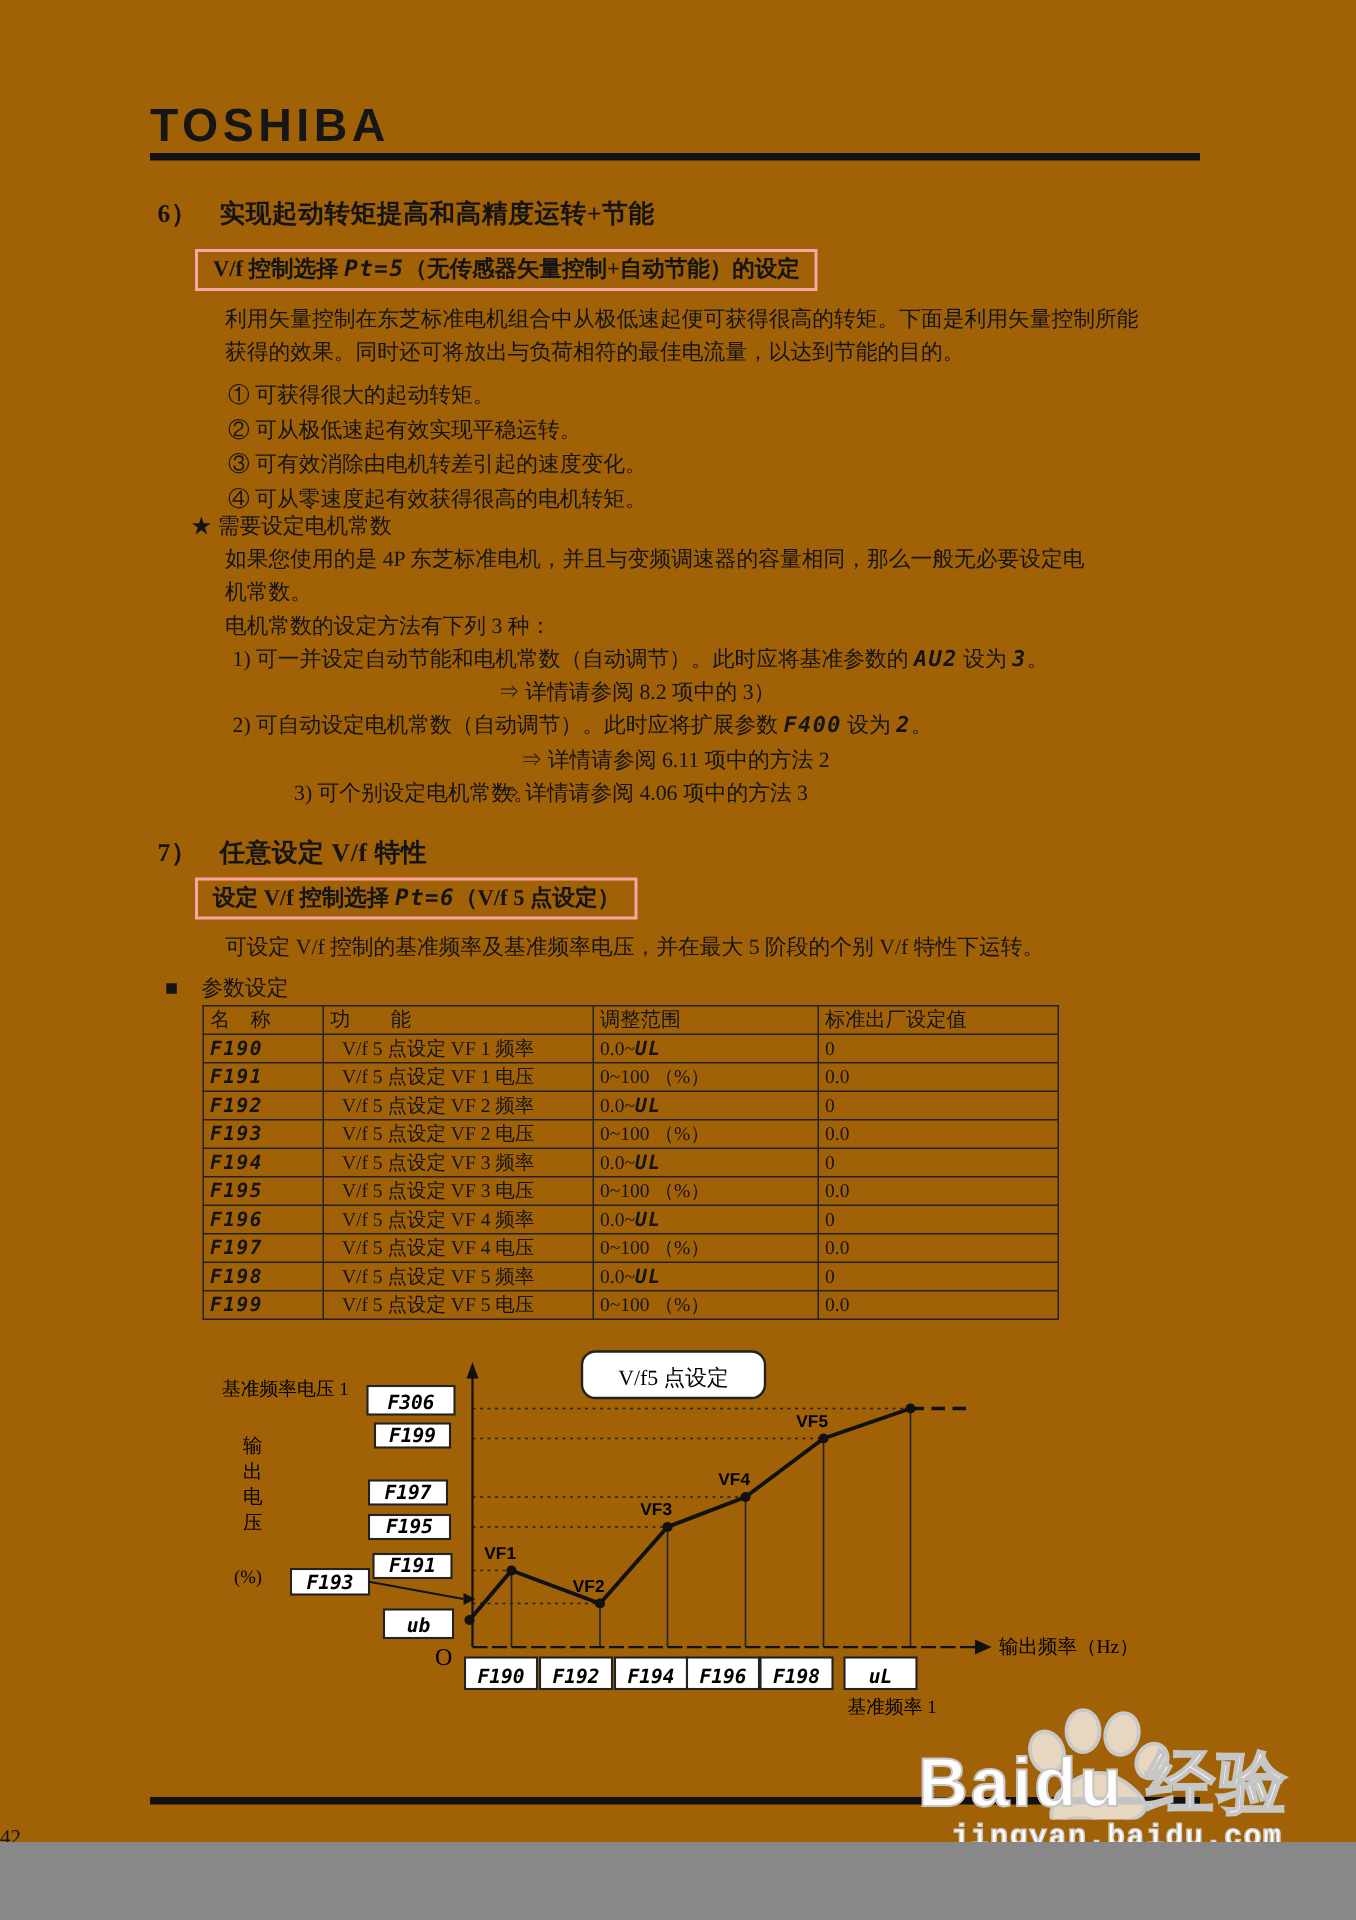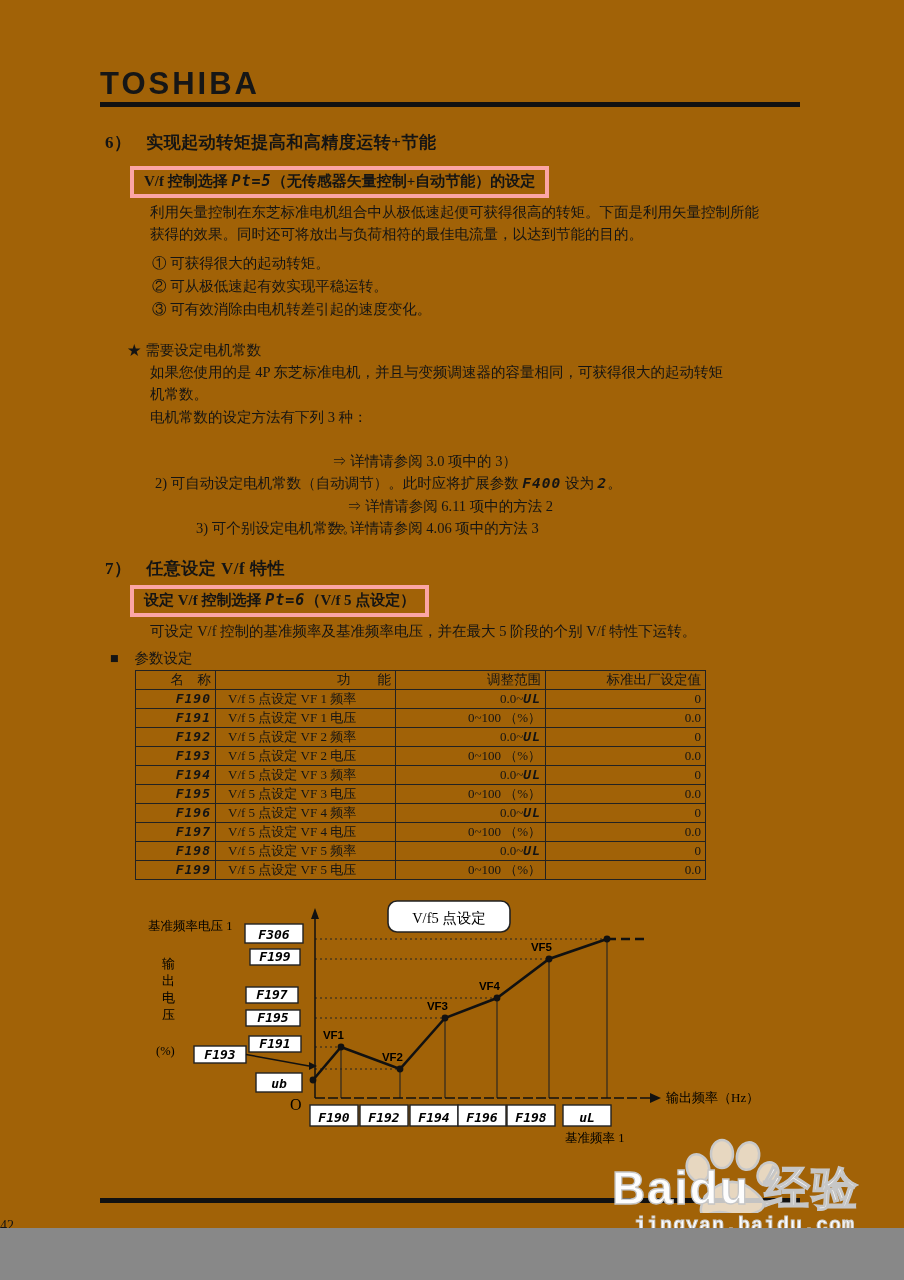--- a/index.html
+++ b/index.html
@@ -14,28 +14,28 @@
     font-family:"DejaVu Sans Mono", monospace;
     font-style:italic; font-weight:bold; letter-spacing:1px;
   }
   #logo {
     left:100px; top:66px; font-family:"Liberation Sans", sans-serif;
     font-weight:bold; font-size:31px; letter-spacing:3px; color:#161616;
   }
   #header-rule { left:100px; top:102px; width:700px; height:5px; background:#111; }
   .h-sec { font-size:17px; font-weight:bold; letter-spacing:0.5px; }
   .ctrl-box {
-    border:4px solid #fca5a5; padding:2px 10px 3px 10px;
+    border:2px solid #fca5a5; padding:2px 10px 3px 10px;
     font-size:15px; font-weight:bold; white-space:nowrap;text-align:center;
   }
   .bodyline { font-size:14.5px; white-space:nowrap; }
   .ref { font-size:14.5px; white-space:nowrap; }
   #param-table { border-collapse:collapse; font-size:13px; }
   #param-table th, #param-table td {
-    border:1.4px solid #222; padding:0 4px; height:19px; text-align:right;
+    border:1.4px solid #222; padding:0 4px; height:19px; text-align:left;
     font-weight:normal; white-space:nowrap;
   }
   #param-table th { font-size:13.5px; }
   #param-table td.fn { text-align:left; padding-left:12px; }
   #footer-rule { left:100px; top:1198px; width:700px; height:5px; background:#111; z-index:1; }
   #page-num { left:0; top:1218px; width:904px; font-size:14px; }
   .wm-big {
     font-family:"Liberation Sans", sans-serif; font-weight:bold; font-size:46px;
     color:#fdfdfd; -webkit-text-stroke:1.3px #c6c6c6; letter-spacing:2px; z-index:2;
   }
@@ -60,27 +60,31 @@
   <div class="abs ctrl-box" style="left:130px; top:166px;">
     <span>V/f 控制选择 </span><span class="seg">Pt=5</span><span>（无传感器矢量控制+自动节能）的设定</span>
   </div>
 
   <div class="abs bodyline" style="left:150px; top:203px;">利用矢量控制在东芝标准电机组合中从极低速起便可获得很高的转矩。下面是利用矢量控制所能</div>
   <div class="abs bodyline" style="left:150px; top:225px;">获得的效果。同时还可将放出与负荷相符的最佳电流量，以达到节能的目的。</div>
 
   <div class="abs bodyline" style="left:152px; top:254px;">① 可获得很大的起动转矩。</div>
   <div class="abs bodyline" style="left:152px; top:277px;">② 可从极低速起有效实现平稳运转。</div>
   <div class="abs bodyline" style="left:152px; top:300px;">③ 可有效消除由电机转差引起的速度变化。</div>
+  <div class="abs bodyline" style="left:152px; top:323px;">④ 可从零速度起有效获得很高的电机转矩。</div>
 
   <div class="abs bodyline" style="left:127px; top:341px;">★ 需要设定电机常数</div>
-  <div class="abs bodyline" style="left:150px; top:363px;">如果您使用的是 4P 东芝标准电机，并且与变频调速器的容量相同，可获得很大的起动转矩</div>
+  <div class="abs bodyline" style="left:150px; top:363px;">如果您使用的是 4P 东芝标准电机，并且与变频调速器的容量相同，那么一般无必要设定电</div>
   <div class="abs bodyline" style="left:150px; top:385px;">机常数。</div>
   <div class="abs bodyline" style="left:150px; top:408px;">电机常数的设定方法有下列 3 种：</div>
 
-  <div class="abs ref" style="left:332px; top:452px;">⇒ 详情请参阅 3.0 项中的 3）</div>
+  <div class="abs bodyline" style="left:155px; top:430px;">
+    <span>1)  可一并设定自动节能和电机常数（自动调节）。此时应将基准参数的 </span><span class="seg">AU2</span><span> 设为 </span><span class="seg">3</span><span>。</span>
+  </div>
+  <div class="abs ref" style="left:332px; top:452px;">⇒ 详情请参阅 8.2 项中的 3）</div>
 
   <div class="abs bodyline" style="left:155px; top:474px;">
     <span>2)  可自动设定电机常数（自动调节）。此时应将扩展参数 </span><span class="seg">F400</span><span> 设为 </span><span class="seg">2</span><span>。</span>
   </div>
   <div class="abs ref" style="left:347px; top:497px;">⇒ 详情请参阅 6.11 项中的方法 2</div>
 
   <div class="abs bodyline" style="left:155px; top:519px;margin-left:41px;">3)  可个别设定电机常数。</div>
   <div class="abs ref" style="left:332px; top:519px;">⇒ 详情请参阅 4.06 项中的方法 3</div>
 
   <div class="abs h-sec" style="left:105px; top:557px;">

